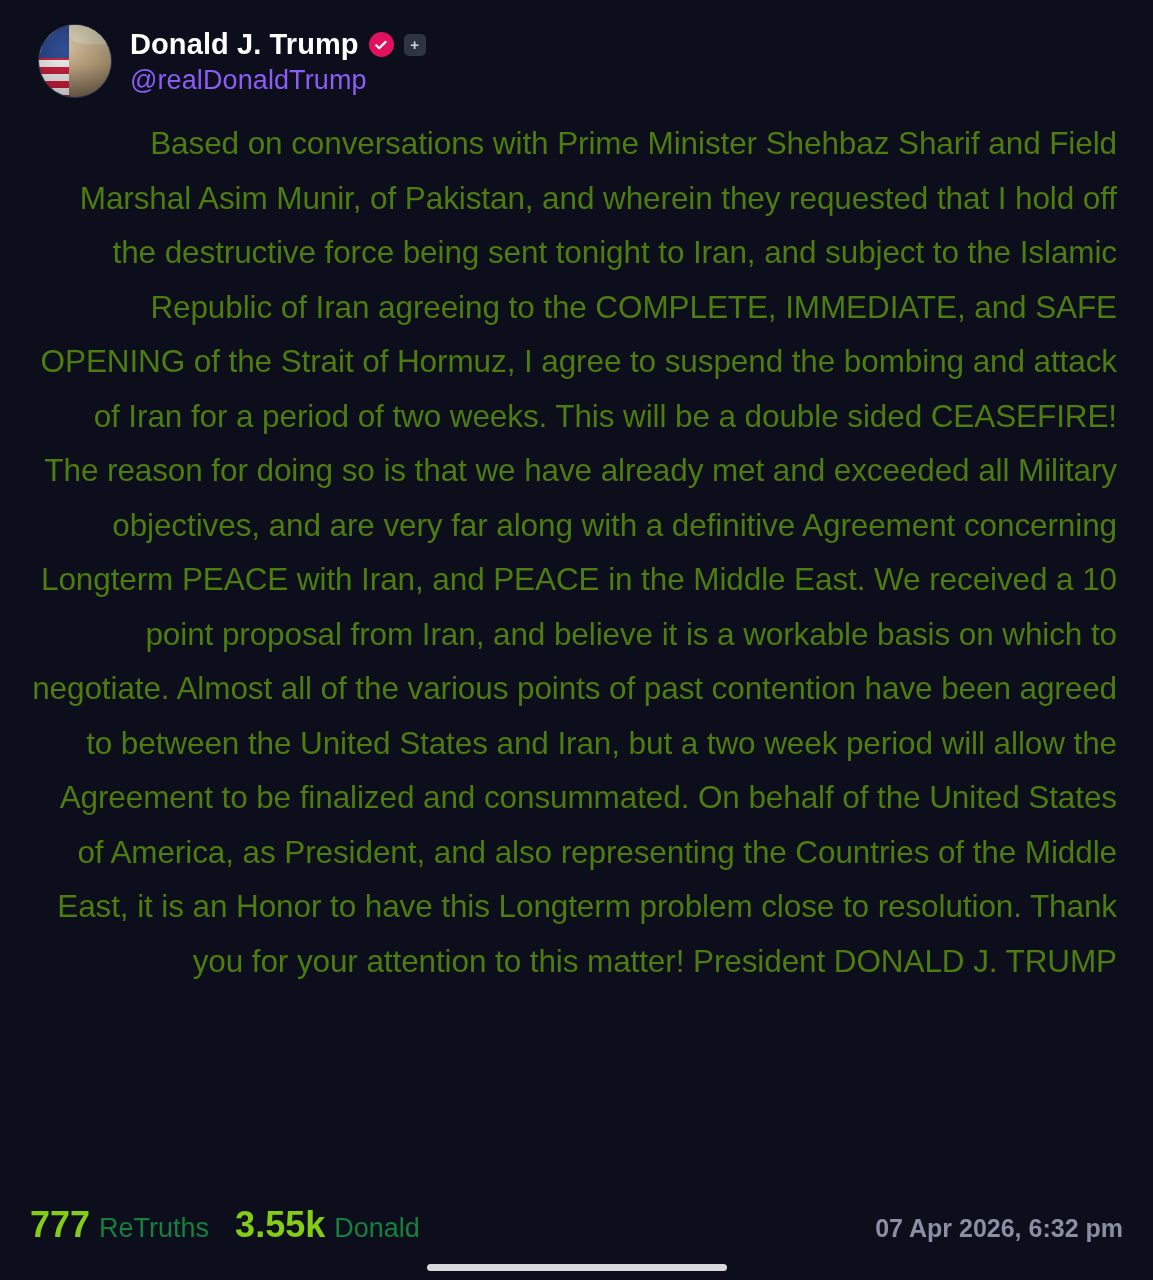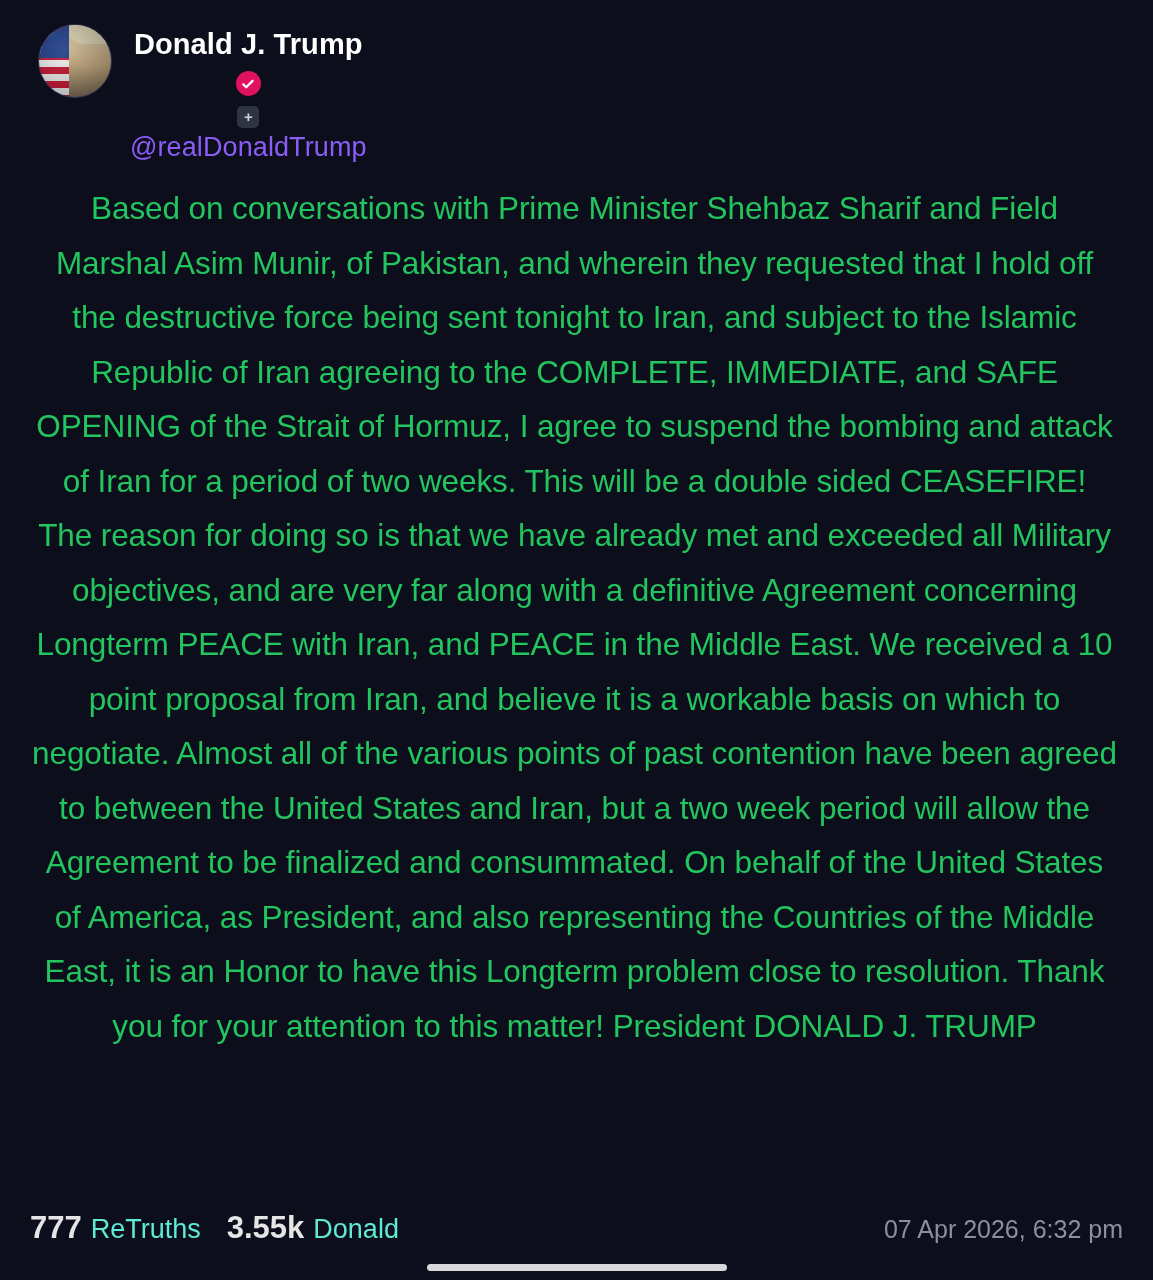--- a/index.html
+++ b/index.html
@@ -84,21 +84,20 @@
   .name-block {
     display: flex;
     flex-direction: column;
     justify-content: center;
     padding-top: 4px;
   }
   .name-row {
     display: flex;
     align-items: center;
     gap: 10px;
-    flex-direction: column;
   }
   .display-name {
     color: #ffffff;
     font-size: 29px;
     font-weight: bold;
     letter-spacing: 0.1px;
   }
   .verified-badge {
     width: 25px; height: 25px;
     border-radius: 50%;
@@ -121,27 +120,27 @@
     flex: 0 0 22px;
   }
   .handle {
     color: #8b5cf6;
     font-size: 27px;
     margin-top: 4px;
     letter-spacing: 0.1px;
   }
   
   .post-body {
-    color: #22c55e;
+    color: #4d7c0f;
     font-size: 31.5px;
     line-height: 54.5px;
     font-weight: 500;
     letter-spacing: -0.1px;
     padding: 0 6px 0 2px;
-    text-align: center;
+    text-align: right;
   }
   
   .post-footer {
     position: absolute;
     left: 30px;
     right: 30px;
     bottom: 34px;
     display: flex;
     align-items: baseline;
     justify-content: space-between;
@@ -150,34 +149,34 @@
     display: flex;
     align-items: baseline;
     gap: 26px;
   }
   .stat {
     display: inline-flex;
     align-items: baseline;
     gap: 9px;
   }
   .stat-value {
-    color: #e5e5e5;
-    font-size: 31px;
+    color: #84cc16;
+    font-size: 36px;
     font-weight: bold;
     margin-top: 45px;
   }
   .stat-label {
-    color: #5eead4;
+    color: #15803d;
     font-size: 27px;
     font-weight: 500;
   }
   .timestamp {
     color: #8b8fa3;
     font-size: 25px;
-    font-weight: 400;
+    font-weight: 700;
     white-space: nowrap;
   }
   
   .home-indicator {
     position: absolute;
     left: 50%;
     transform: translateX(-50%);
     bottom: 9px;
     width: 300px;
     height: 7px;

